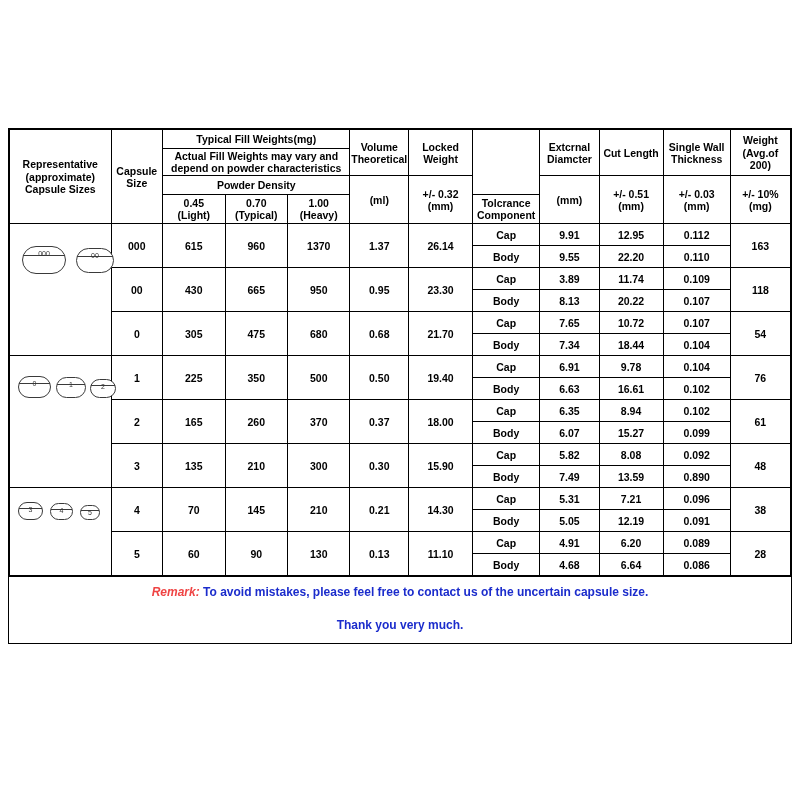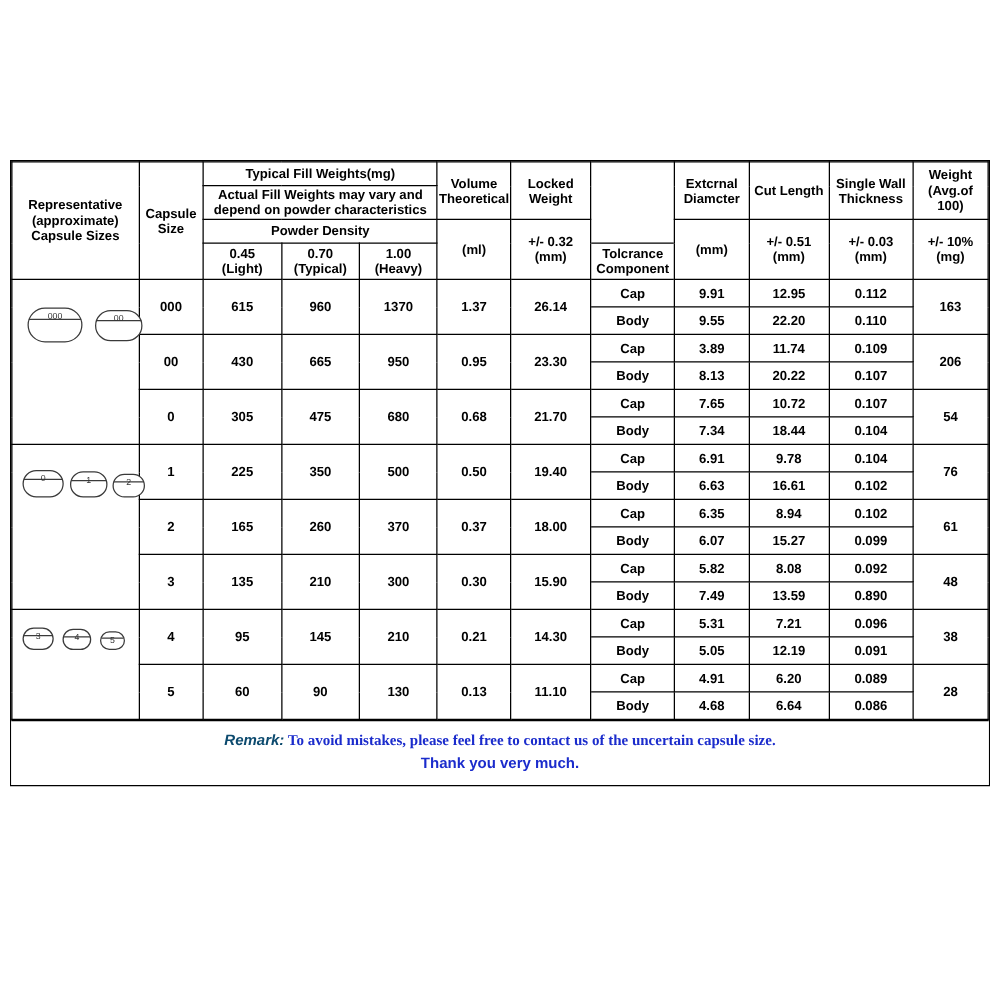--- a/index.html
+++ b/index.html
@@ -84,34 +84,34 @@
   }
   .remark {
     border-top: 1px solid #000;
     padding: 7px 6px 9px 6px;
     text-align: center;
     line-height: 1.45;
     font-size: 12px;
     background: #fff;
   }
   .remark .word {
-    color: #0c4a6e;
+    color: #ef4444;
     font-weight: bold;
     font-style: italic;
     text-align: right;
   }
   .remark .txt {
     color: #1b2ccc;
     font-weight: bold;
-    font-family: Liberation Serif, serif;
   }
   .remark .thanks {
     color: #1b2ccc;
     font-weight: bold;
     display: block;
+    margin-top: 15px;
   }
 </style>
 </head>
 <body>
 
 <div id="sheet">
 
   <div class="table-wrap">
     <table class="grid">
       <colgroup>
@@ -155,21 +155,21 @@
           <div>Diamcter</div>
         </td>
         <td rowspan="2" class="small">Cut Length</td>
         <td rowspan="2" class="small">
           <div>Single Wall</div>
           <div>Thickness</div>
         </td>
         <td rowspan="2" class="small">
           <div>Weight</div>
           <div>(Avg.of</div>
-          <div>100)</div>
+          <div>200)</div>
         </td>
       </tr>
 
       <tr class="hdr">
         <td colspan="3" class="small" style="height:22px;padding:1px 4px">Actual Fill Weights may vary and depend on powder characteristics</td>
       </tr>
 
       <tr class="hdr">
         <td colspan="3" style="height:18px">Powder Density</td>
         <td rowspan="2">(ml)</td>
@@ -247,21 +247,21 @@
         <td rowspan="2">00</td>
         <td rowspan="2">430</td>
         <td rowspan="2">665</td>
         <td rowspan="2">950</td>
         <td rowspan="2">0.95</td>
         <td rowspan="2">23.30</td>
         <td class="small">Cap</td>
         <td class="small">3.89</td>
         <td class="small">11.74</td>
         <td class="small">0.109</td>
-        <td rowspan="2">206</td>
+        <td rowspan="2">118</td>
       </tr>
       <tr class="datarow">
         <td class="small">Body</td>
         <td class="small">8.13</td>
         <td class="small">20.22</td>
         <td class="small">0.107</td>
       </tr>
 
       <tr class="datarow">
         <td rowspan="2">0</td>
@@ -370,21 +370,21 @@
               <div class="seam" style="top:5px"></div>
               <span class="lbl">4</span>
             </div>
             <div class="cap" style="left:70px;top:17px;width:20px;height:15px">
               <div class="seam" style="top:4px"></div>
               <span class="lbl">5</span>
             </div>
           </div>
         </td>
         <td rowspan="2">4</td>
-        <td rowspan="2">95</td>
+        <td rowspan="2">70</td>
         <td rowspan="2">145</td>
         <td rowspan="2">210</td>
         <td rowspan="2">0.21</td>
         <td rowspan="2">14.30</td>
         <td class="small">Cap</td>
         <td class="small">5.31</td>
         <td class="small">7.21</td>
         <td class="small">0.096</td>
         <td rowspan="2">38</td>
       </tr>

